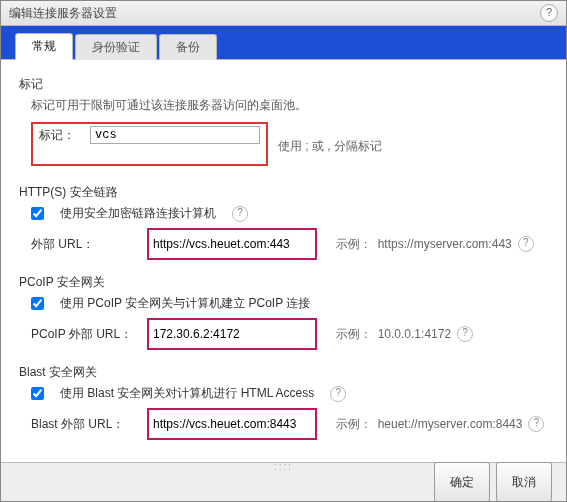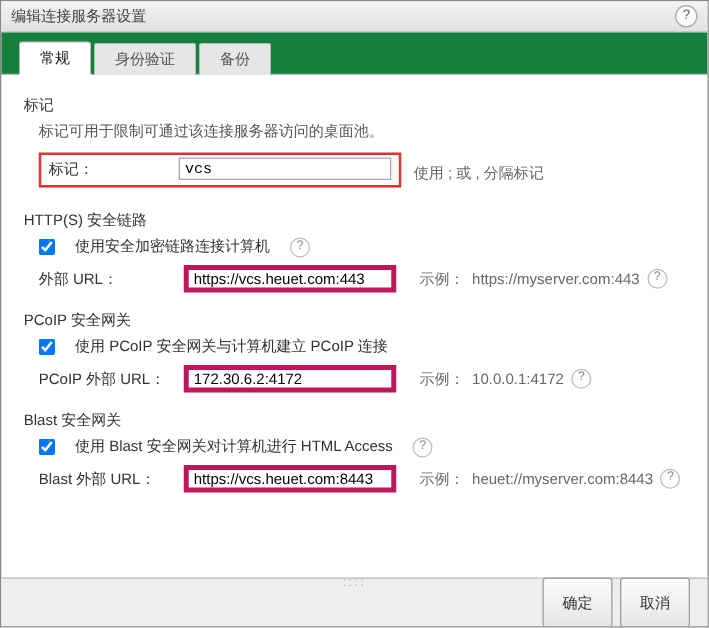--- a/index.html
+++ b/index.html
@@ -35,21 +35,21 @@
     cursor:pointer;
   }
   
   .tab-strip{
     display:flex;
     align-items:flex-end;
     padding:6px 14px 0 14px;
     gap:2px;
     position:relative;
     border-bottom:1px solid #b7b7b7;
-    background:#15803d;
+    background:#1d4ed8;
   }
   .tab{
     padding:4px 16px;
     border:1px solid #b7b7b7;
     border-bottom:none;
     background:#e6e6e6;
     color:#555;
     border-radius:3px 3px 0 0;
     position:relative;
     top:1px;
@@ -77,38 +77,38 @@
     color:#555;
     margin:2px 0 6px 12px;
   }
   .row{
     display:flex;
     align-items:center;
     gap:6px;
     margin:6px 0 4px 12px;
   }
   .row input[type=text]{
-    height:22px;
-    border:4px solid #be185d;
+    height:32px;
+    border:2px solid #be185d;
     padding:1px 4px;
     font-size:12px;
     box-sizing:border-box;
   }
   .help-icon{
     width:14px;height:14px;line-height:12px;
     border:1px solid #bbb;border-radius:50%;
     text-align:center;color:#888;font-size:10px;
     cursor:pointer;display:inline-block;
   }
   .tag-box{
     border:2px solid #d33;
-    padding:2px 6px 4px 6px;
+    padding:2px 6px 20px 6px;
     margin:2px 0 6px 12px;
     display:flex;align-items:center;gap:6px;
-    width:290px;
+    width:237px;
     box-sizing:border-box;
   }
   .tag-label{width:100px;color:#333;}
   .tag-input{
     flex:0 0 170px;
     height:18px;border:1px solid #a9a9a9;
     font-size:12px;padding:1px 4px;box-sizing:border-box;font-family:Liberation Mono, monospace;
   }
   .tag-row-wrap{
     display:flex;align-items:center;gap:10px;margin:2px 0 12px 0;

